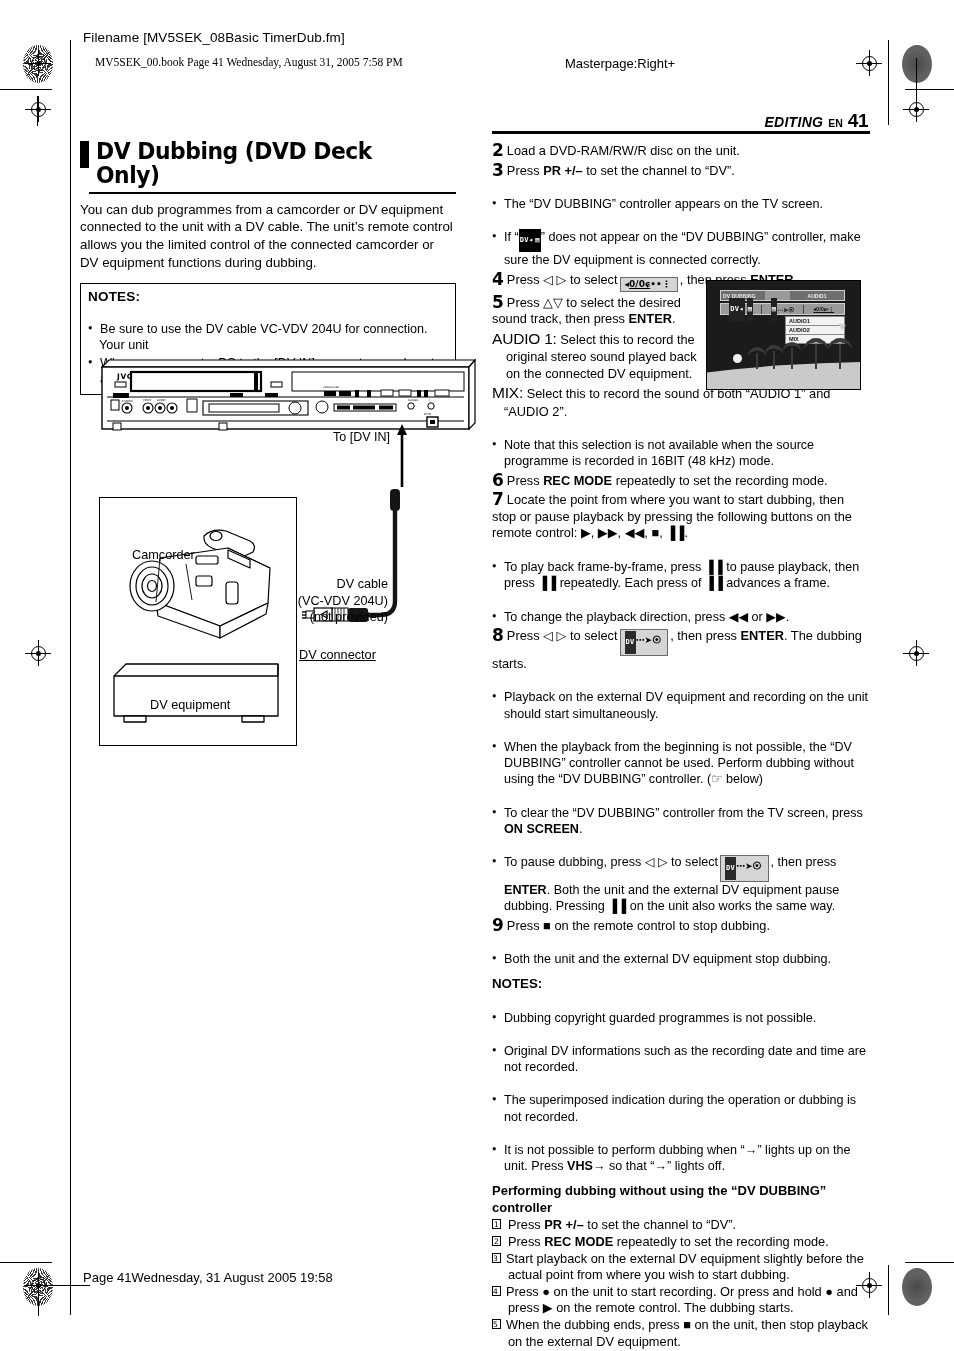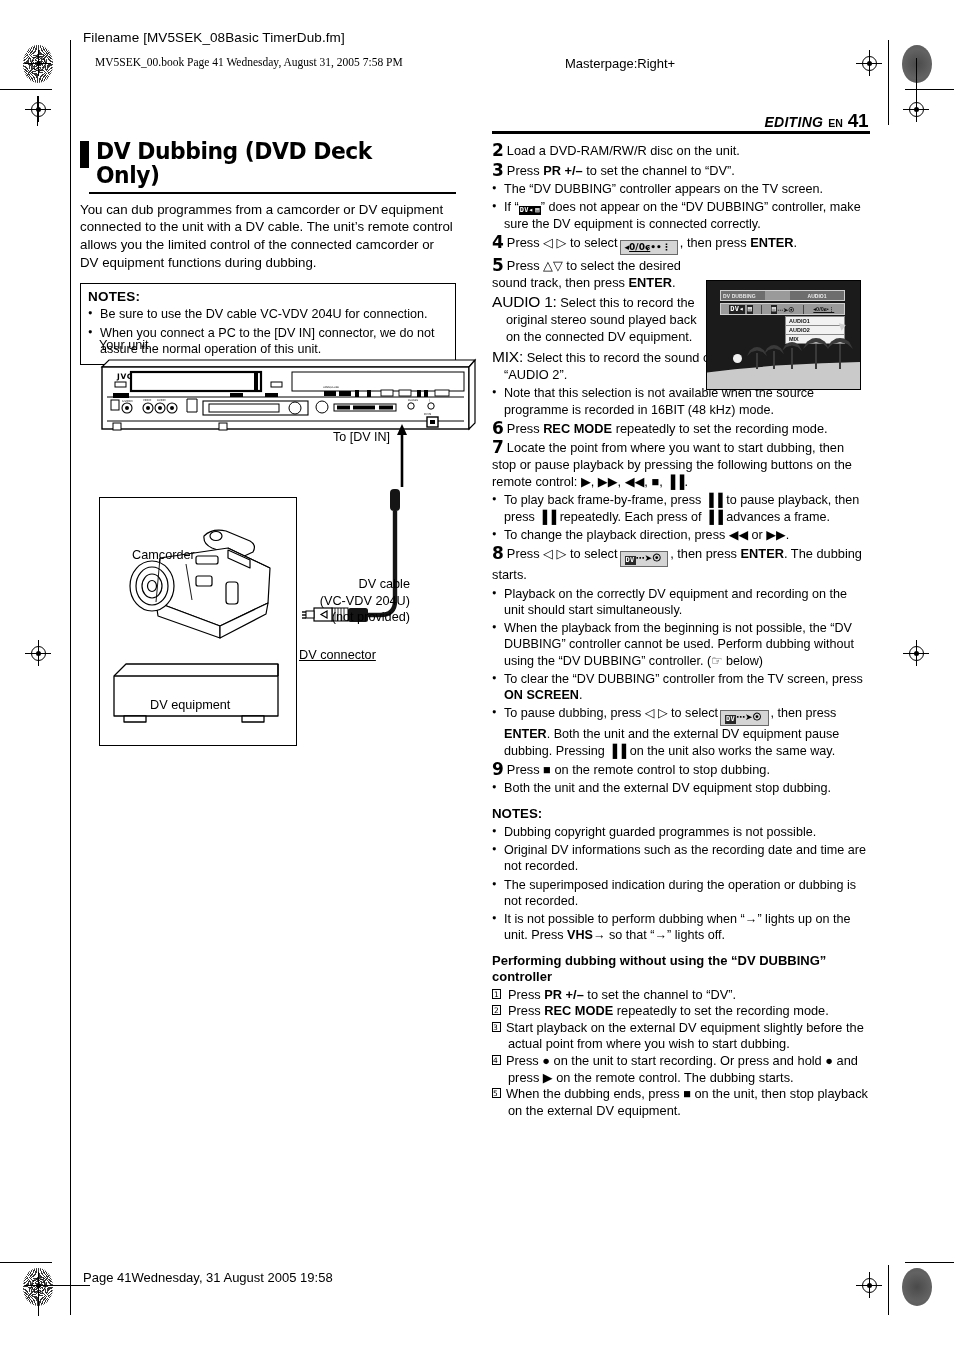--- a/index.html
+++ b/index.html
@@ -90,41 +90,41 @@
     margin-top:7px; font-size:13.3px; line-height:1.33;
   }
 
   .notesbox {
     margin-top:12px; border:1.6px solid #000; padding:5px 7px 7px 7px;
   }
   .notes-h { font-size:13.5px; font-weight:bold; letter-spacing:.2px; }
   ul.bl { list-style:none; margin:0; padding:0; }
   ul.bl > li {
     position:relative; padding-left:12px; font-size:12.6px; line-height:1.29;
-    margin-top:2px;
+    margin-top:17px;
   }
   ul.bl > li::before {
     content:"\25CF"; position:absolute; left:0; top:0; font-size:7.5px; line-height:1.95;
   }
   .your-unit { position:absolute; left:99px; top:338px; font-size:12.7px; }
 
   
   .unit-wrap { position:absolute; left:99px; top:357px; width:380px; height:78px; }
   .todvin { position:absolute; left:333px; top:430px; font-size:12.5px; }
 
   
   .cambox {
     position:absolute; left:99px; top:497px; width:198px; height:249px;
     border:1.5px solid #000;
   }
   .cam-label { position:absolute; left:132px; top:548px; font-size:12.7px; }
   .dvequip-label { position:absolute; left:150px; top:698px; font-size:12.7px; }
 
   .dvcable-label {
-    position:absolute; left:310px; top:576px; width:100px;
+    position:absolute; left:288px; top:576px; width:100px;
     text-align:right; font-size:12.7px; line-height:1.3;
   }
   .dvconn-label { position:absolute; left:299px; top:648px; font-size:12.7px;text-decoration:underline; }
 
   
   .rcol {
     position:absolute; left:492px; top:140px; width:378px;
     font-size:12.8px; line-height:1.3;
   }
   .step { margin-top:2px; }
@@ -149,21 +149,21 @@
     display:inline-block; vertical-align:-3px;
     background:#d5d5d5; border:1px solid #6a6a6a;
     padding:1px 6px 1px 4px; margin:0 2px;
     font-size:9px; line-height:11px; font-weight:bold; white-space:nowrap;
     font-family:"DejaVu Sans", sans-serif;
   }
   .chip .ul { text-decoration:underline; }
   .minichip {
     display:inline-block; vertical-align:-1px;
     background:#000; color:#fff; font-size:7px; line-height:9px;
-    padding:0 1px; letter-spacing:.3px; font-weight:bold;
+    padding:7px 1px; letter-spacing:.3px; font-weight:bold;
     font-family:"DejaVu Sans Mono", monospace;
   }
 
   
   .tv {
     position:absolute; left:706px; top:280px; width:155px; height:110px;
     background:#1b1b1b; border:1px solid #000; overflow:hidden;
   }
   .tv .osd-bar {
     position:absolute; left:13px; top:9px; width:125px; height:11px;
@@ -505,21 +505,21 @@
     <p><span class="stepnum">7</span><span>Locate the point from where you want to start dubbing, then stop or pause playback by pressing the following buttons on the remote control: ▶, ▶▶, ◀◀, ■, ▐▐.</span></p>
     <ul class="bl">
       <li>To play back frame-by-frame, press ▐▐ to pause playback, then press ▐▐ repeatedly. Each press of ▐▐ advances a frame.</li>
       <li>To change the playback direction, press ◀◀ or ▶▶.</li>
     </ul>
   </div>
 
   <div class="step">
     <p><span class="stepnum">8</span><span>Press ◁ ▷ to select</span><span class="chip"><span class="minichip" style="background:#2a2a2a;">DV</span>⋯➤⦿</span><span>, then press </span><span class="b">ENTER</span><span>. The dubbing starts.</span></p>
     <ul class="bl">
-      <li>Playback on the correctly DV equipment and recording on the unit should start simultaneously.</li>
+      <li>Playback on the external DV equipment and recording on the unit should start simultaneously.</li>
       <li>When the playback from the beginning is not possible, the “DV DUBBING” controller cannot be used. Perform dubbing without using the “DV DUBBING” controller. (☞ below)</li>
       <li><span>To clear the “DV DUBBING” controller from the TV screen, press</span> <span class="b">ON SCREEN</span><span>.</span></li>
       <li><span>To pause dubbing, press ◁ ▷ to select</span><span class="chip"><span class="minichip" style="background:#2a2a2a;">DV</span>⋯➤⦿</span><span>, then press </span><span class="b">ENTER</span><span>. Both the unit and the external DV equipment pause dubbing. Pressing ▐▐ on the unit also works the same way.</span></li>
     </ul>
   </div>
 
   <div class="step">
     <p><span class="stepnum">9</span><span>Press ■ on the remote control to stop dubbing.</span></p>
     <ul class="bl">
       <li>Both the unit and the external DV equipment stop dubbing.</li>

